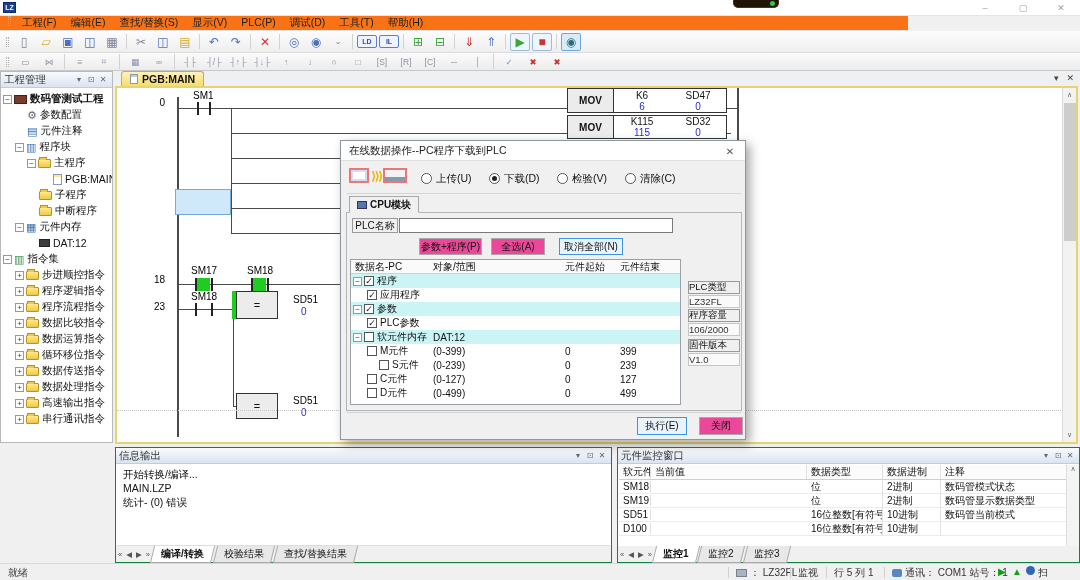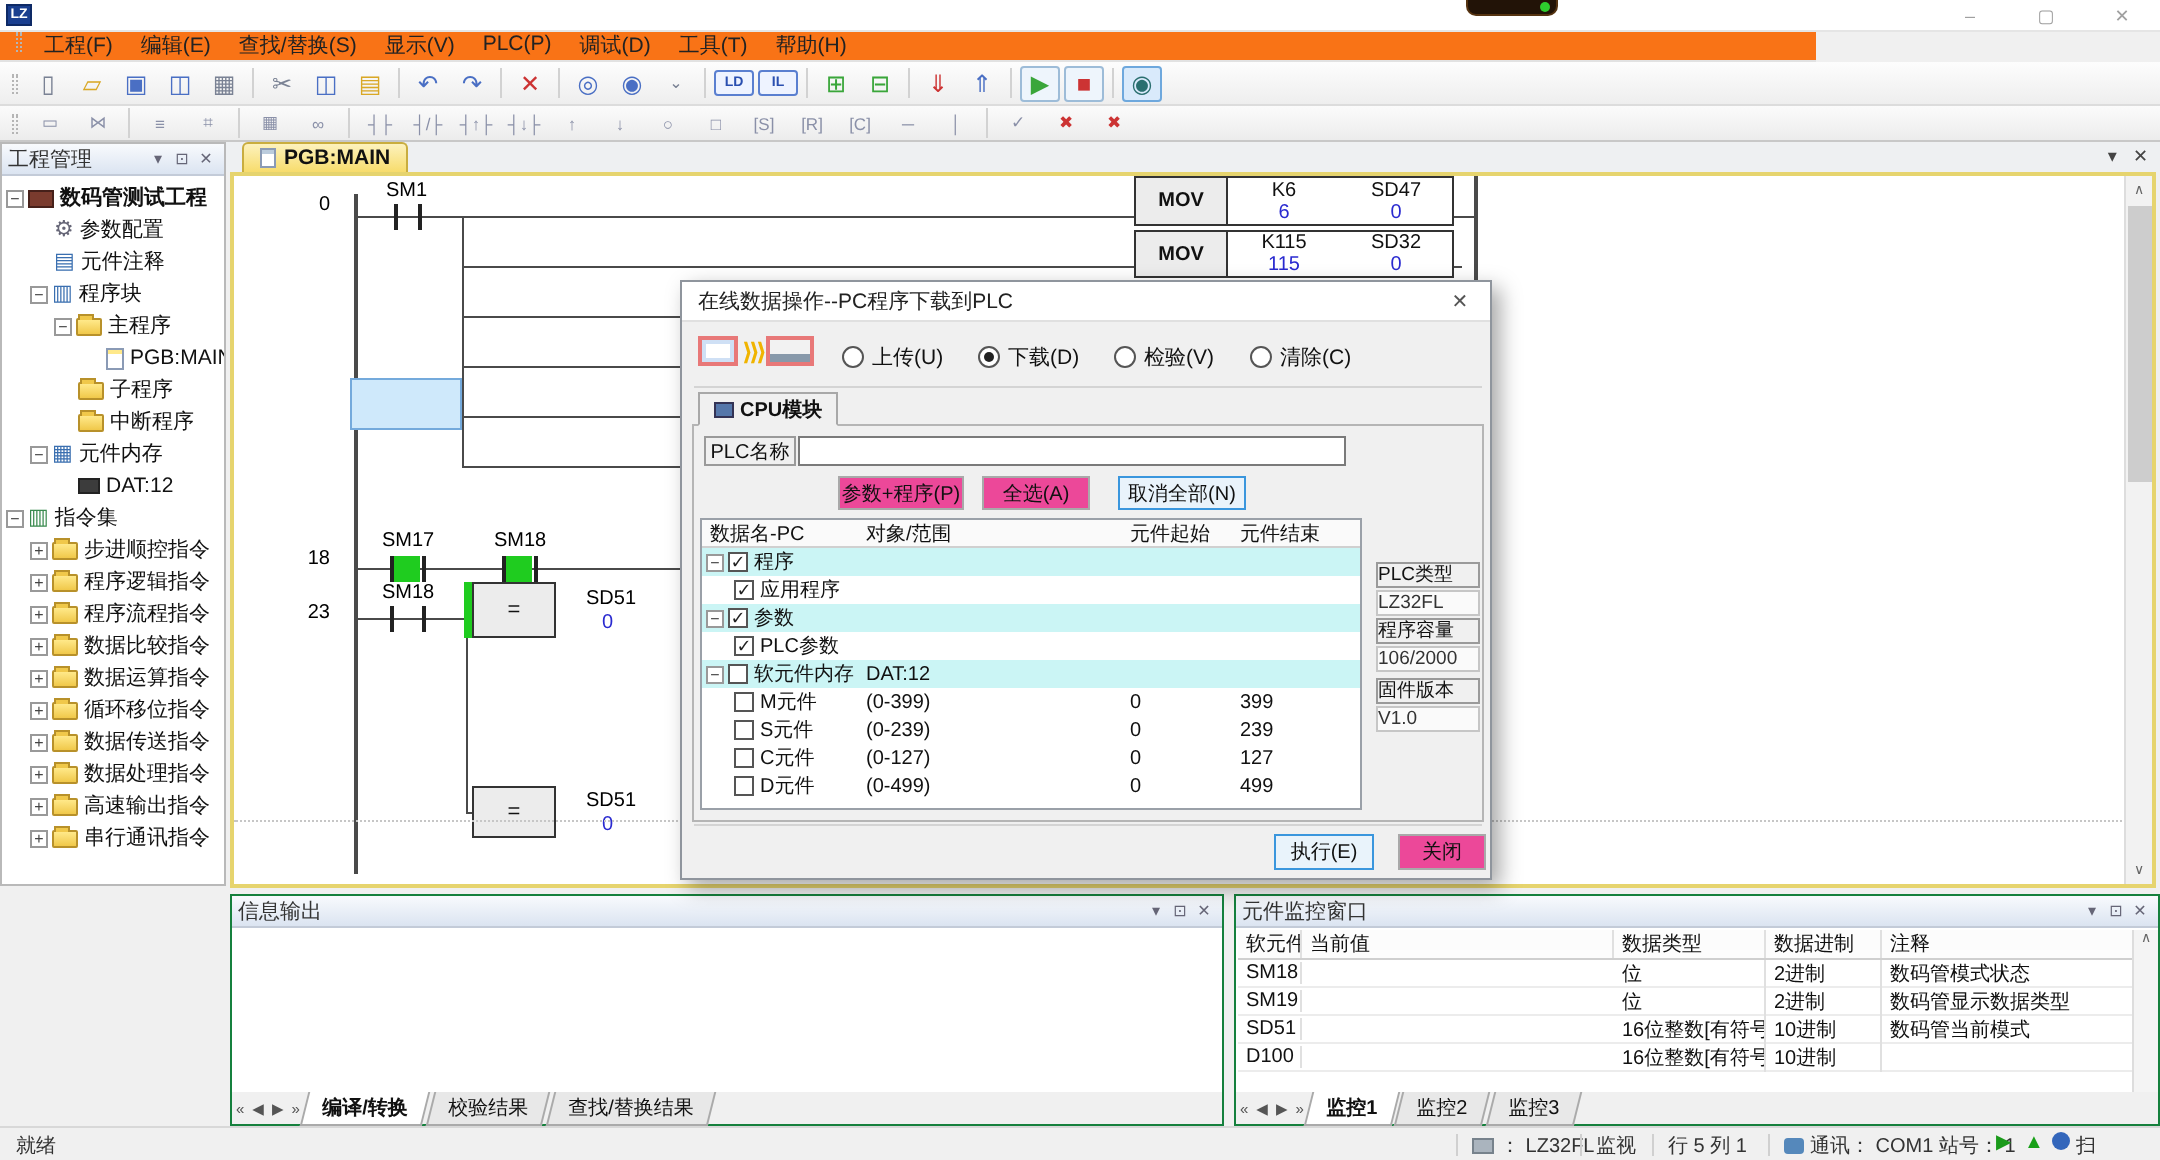--- a/index.html
+++ b/index.html
@@ -517,21 +517,21 @@
     <div class="drow">
       <span class="dc1" style="padding-left:16px">
           <span class="cb"></span>
           <span>M元件</span>
         </span>
       <span class="dc2">(0-399)</span>
         <span class="dc3">0</span>
         <span class="dc4">399</span>
     </div>
     <div class="drow">
-      <span class="dc1" style="padding-left:16px">
+      <span class="dc1" style="padding-left:28px">
           <span class="cb"></span>
           <span>S元件</span>
         </span>
       <span class="dc2">(0-239)</span>
         <span class="dc3">0</span>
         <span class="dc4">239</span>
     </div>
     <div class="drow">
       <span class="dc1" style="padding-left:16px">
           <span class="cb"></span>
@@ -580,20 +580,25 @@
     </div>
 </div>
 
 <div class="abs bpanel" style="left:115px;width:497px">
   <div class="phead">
     <span>信息输出</span>
       <span class="sp"></span>
     <span class="hbtn">▾</span>
     <span class="hbtn">⊡</span>
     <span class="hbtn">✕</span>
+  </div>
+  <div class="pcontent">
+    <div>开始转换/编译...</div>
+    <div>MAIN.LZP</div>
+    <div>统计- (0) 错误</div>
   </div>
   <div class="ptabs">
     <span class="navg">«</span>
     <span class="navg">◀</span>
     <span class="navg">▶</span>
     <span class="navg">»</span>
     <span class="ptab on"><span>编译/转换</span></span>
     <span class="ptab"><span>校验结果</span></span>
     <span class="ptab"><span>查找/替换结果</span></span>
   </div>

